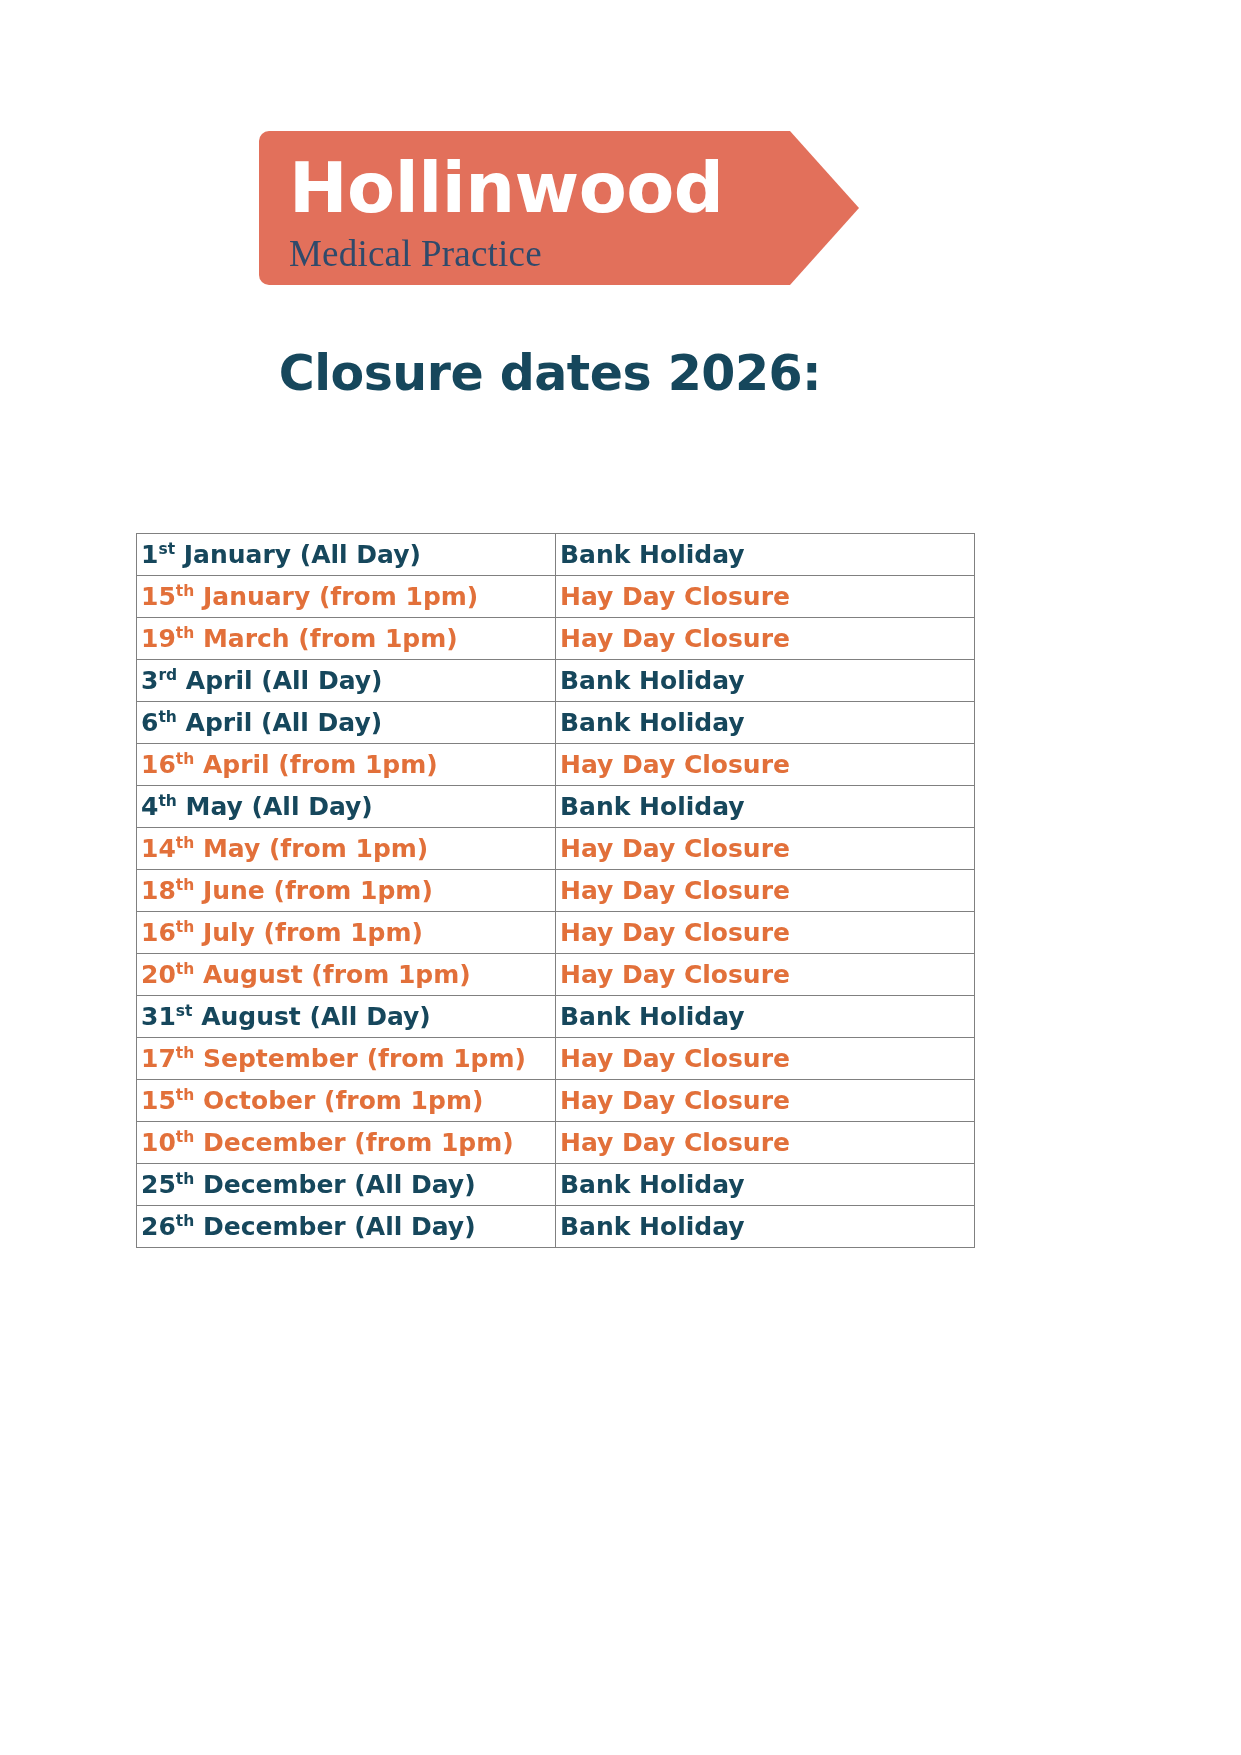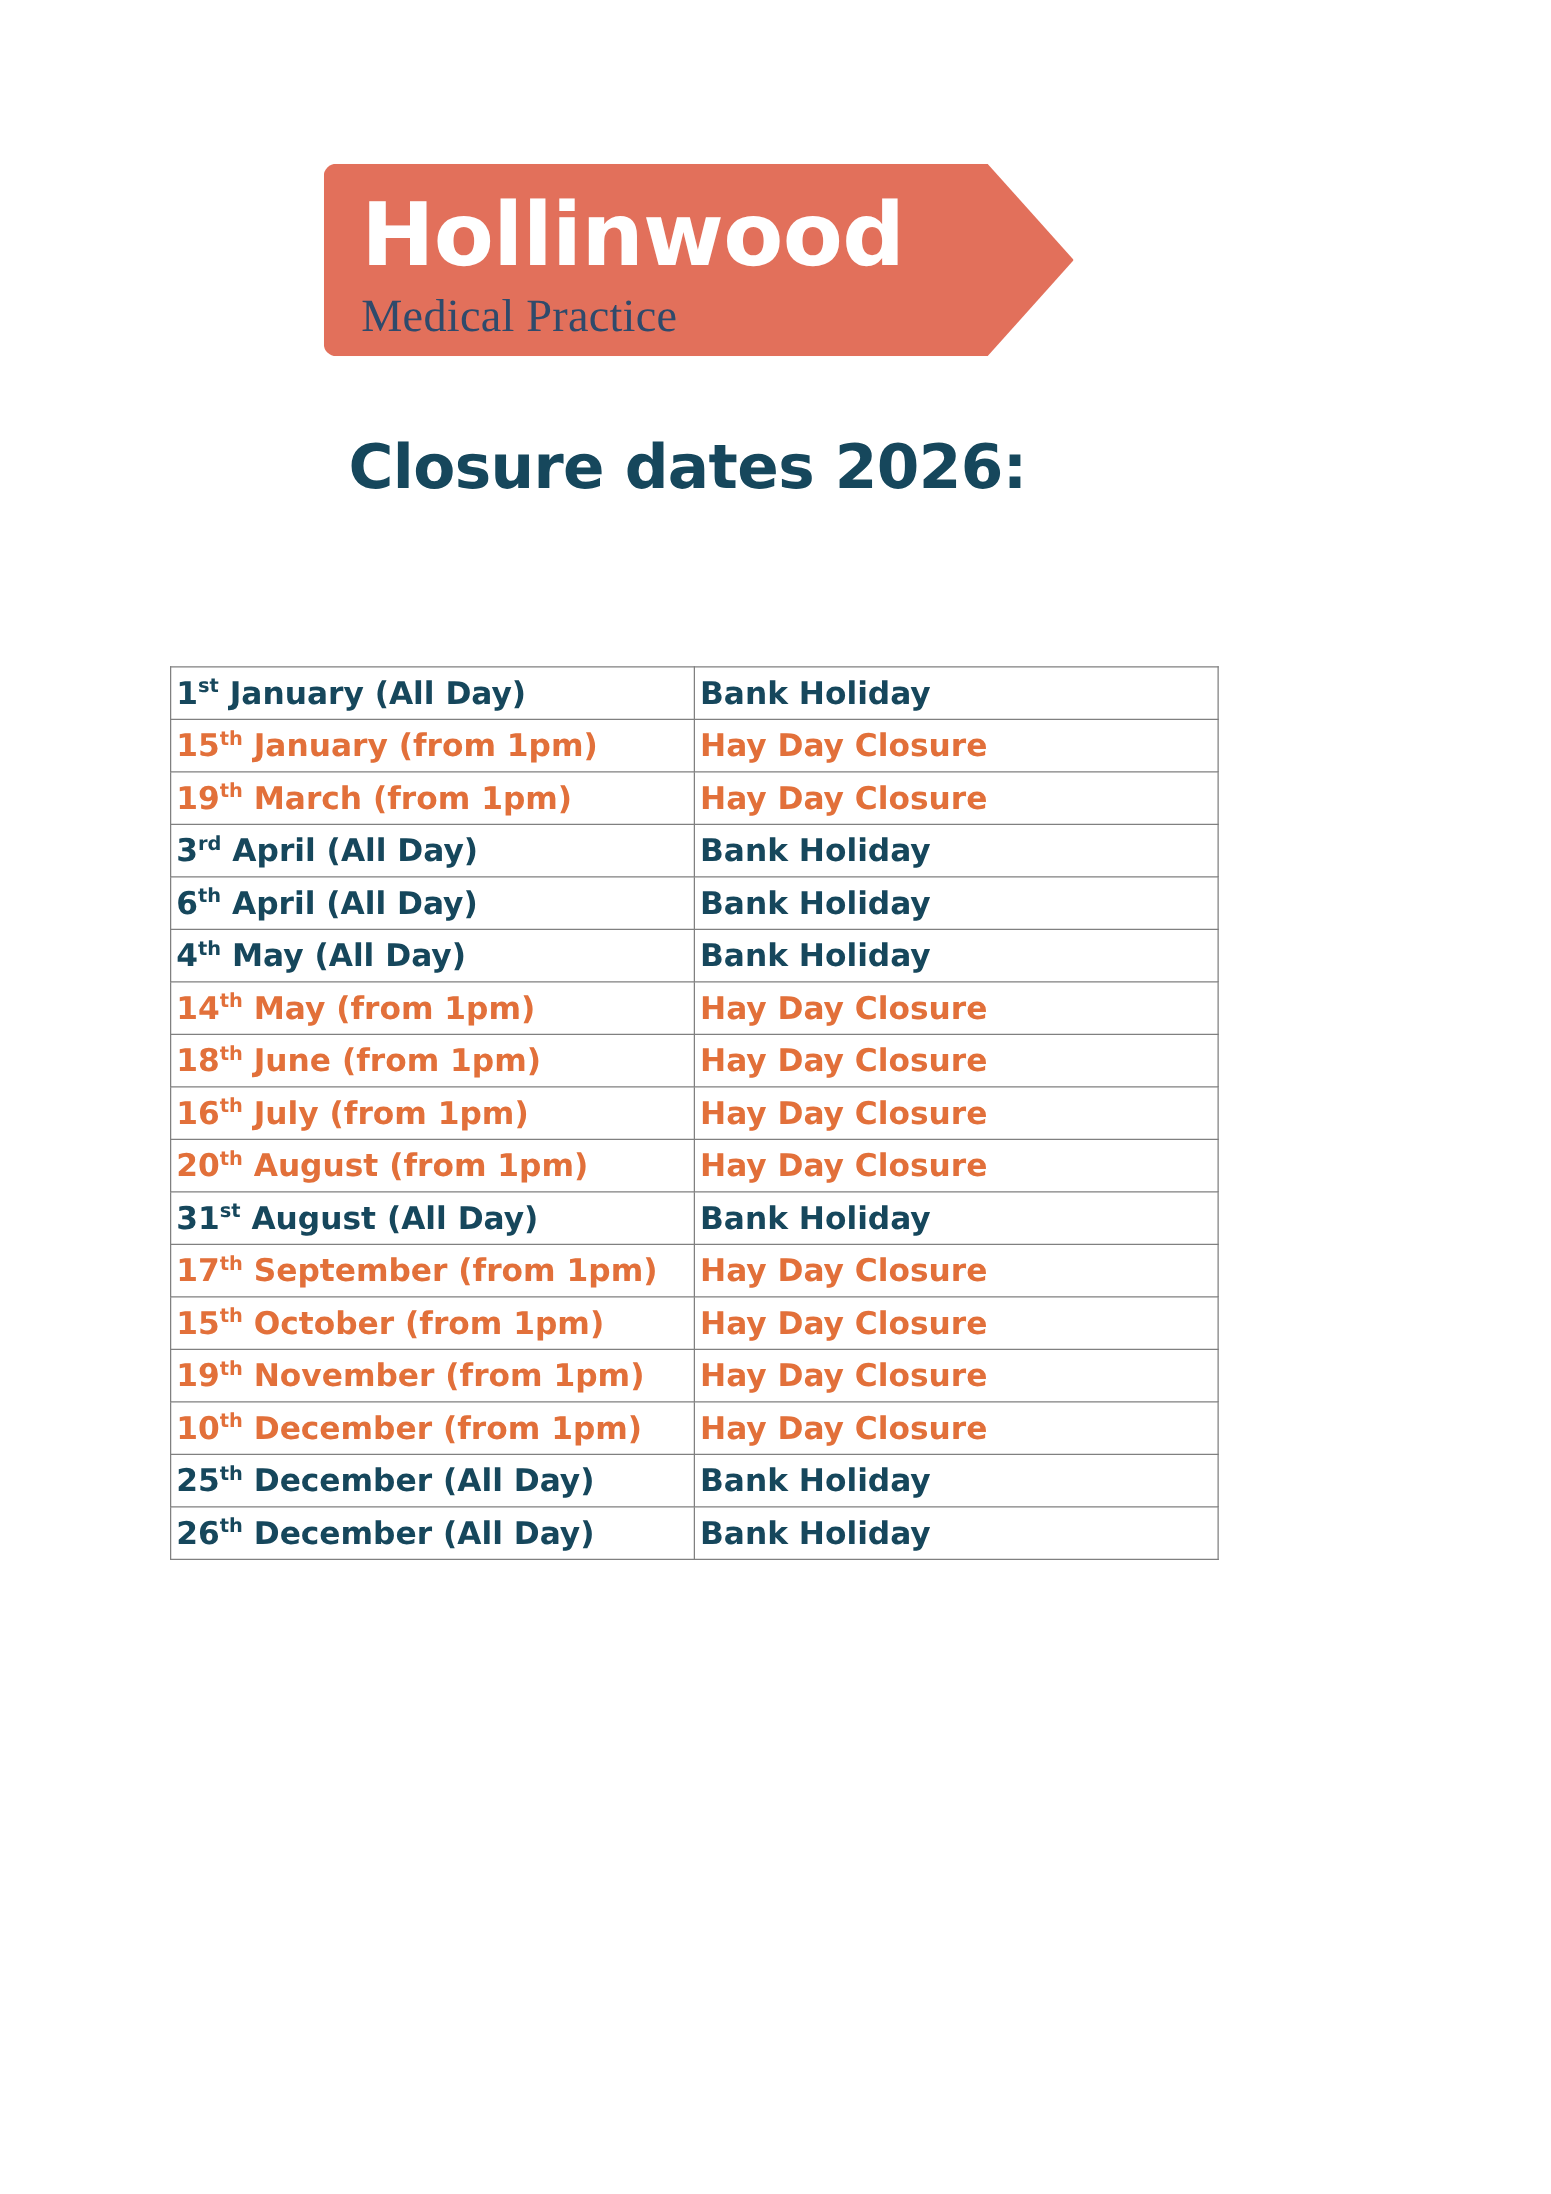--- a/index.html
+++ b/index.html
@@ -145,20 +145,24 @@
           <td>Hay Day Closure</td>
         </tr>
         <tr class="row-bank">
           <td>3<sup>rd</sup> April (All Day)</td>
           <td>Bank Holiday</td>
         </tr>
         <tr class="row-bank">
           <td>6<sup>th</sup> April (All Day)</td>
           <td>Bank Holiday</td>
         </tr>
+        <tr class="row-hay">
+          <td>16<sup>th</sup> April (from 1pm)</td>
+          <td>Hay Day Closure</td>
+        </tr>
         <tr class="row-bank">
           <td>4<sup>th</sup> May (All Day)</td>
           <td>Bank Holiday</td>
         </tr>
         <tr class="row-hay">
           <td>14<sup>th</sup> May (from 1pm)</td>
           <td>Hay Day Closure</td>
         </tr>
         <tr class="row-hay">
           <td>18<sup>th</sup> June (from 1pm)</td>
@@ -175,24 +179,20 @@
         <tr class="row-bank">
           <td>31<sup>st</sup> August (All Day)</td>
           <td>Bank Holiday</td>
         </tr>
         <tr class="row-hay">
           <td>17<sup>th</sup> September (from 1pm)</td>
           <td>Hay Day Closure</td>
         </tr>
         <tr class="row-hay">
           <td>15<sup>th</sup> October (from 1pm)</td>
-          <td>Hay Day Closure</td>
-        </tr>
-        <tr class="row-hay">
-          <td>19<sup>th</sup> November (from 1pm)</td>
           <td>Hay Day Closure</td>
         </tr>
         <tr class="row-hay">
           <td>10<sup>th</sup> December (from 1pm)</td>
           <td>Hay Day Closure</td>
         </tr>
         <tr class="row-bank">
           <td>25<sup>th</sup> December (All Day)</td>
           <td>Bank Holiday</td>
         </tr>

